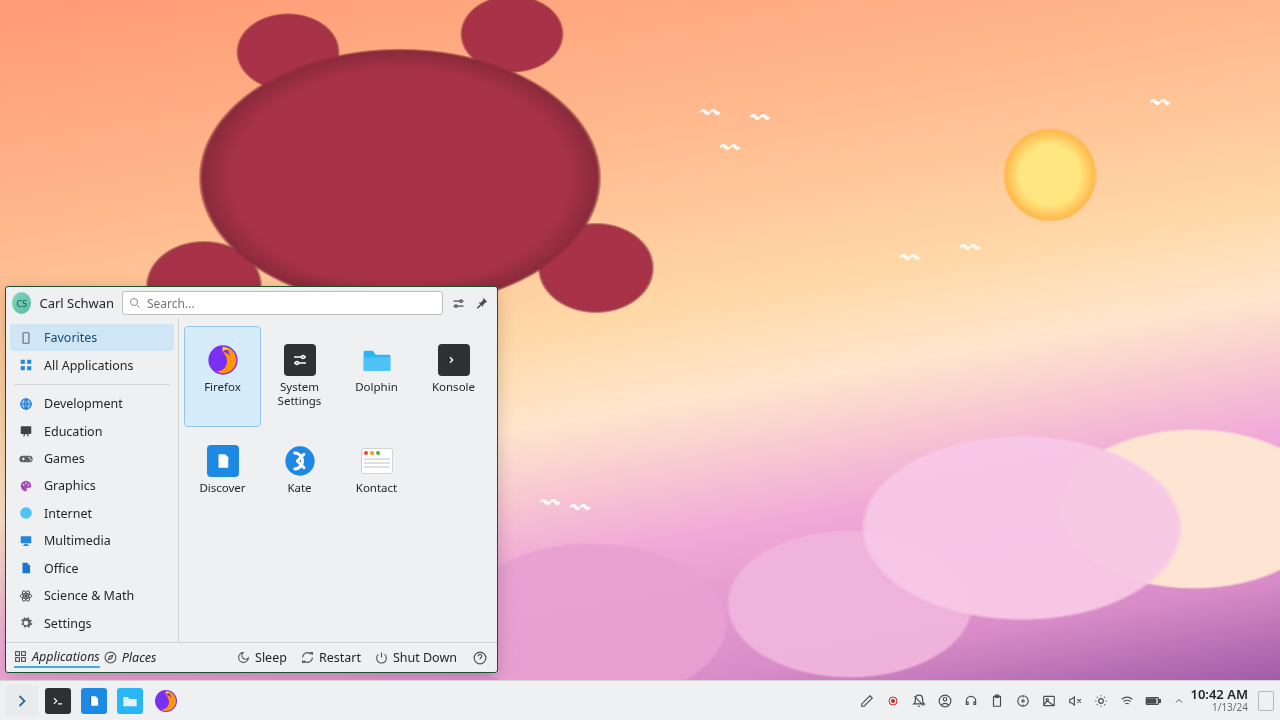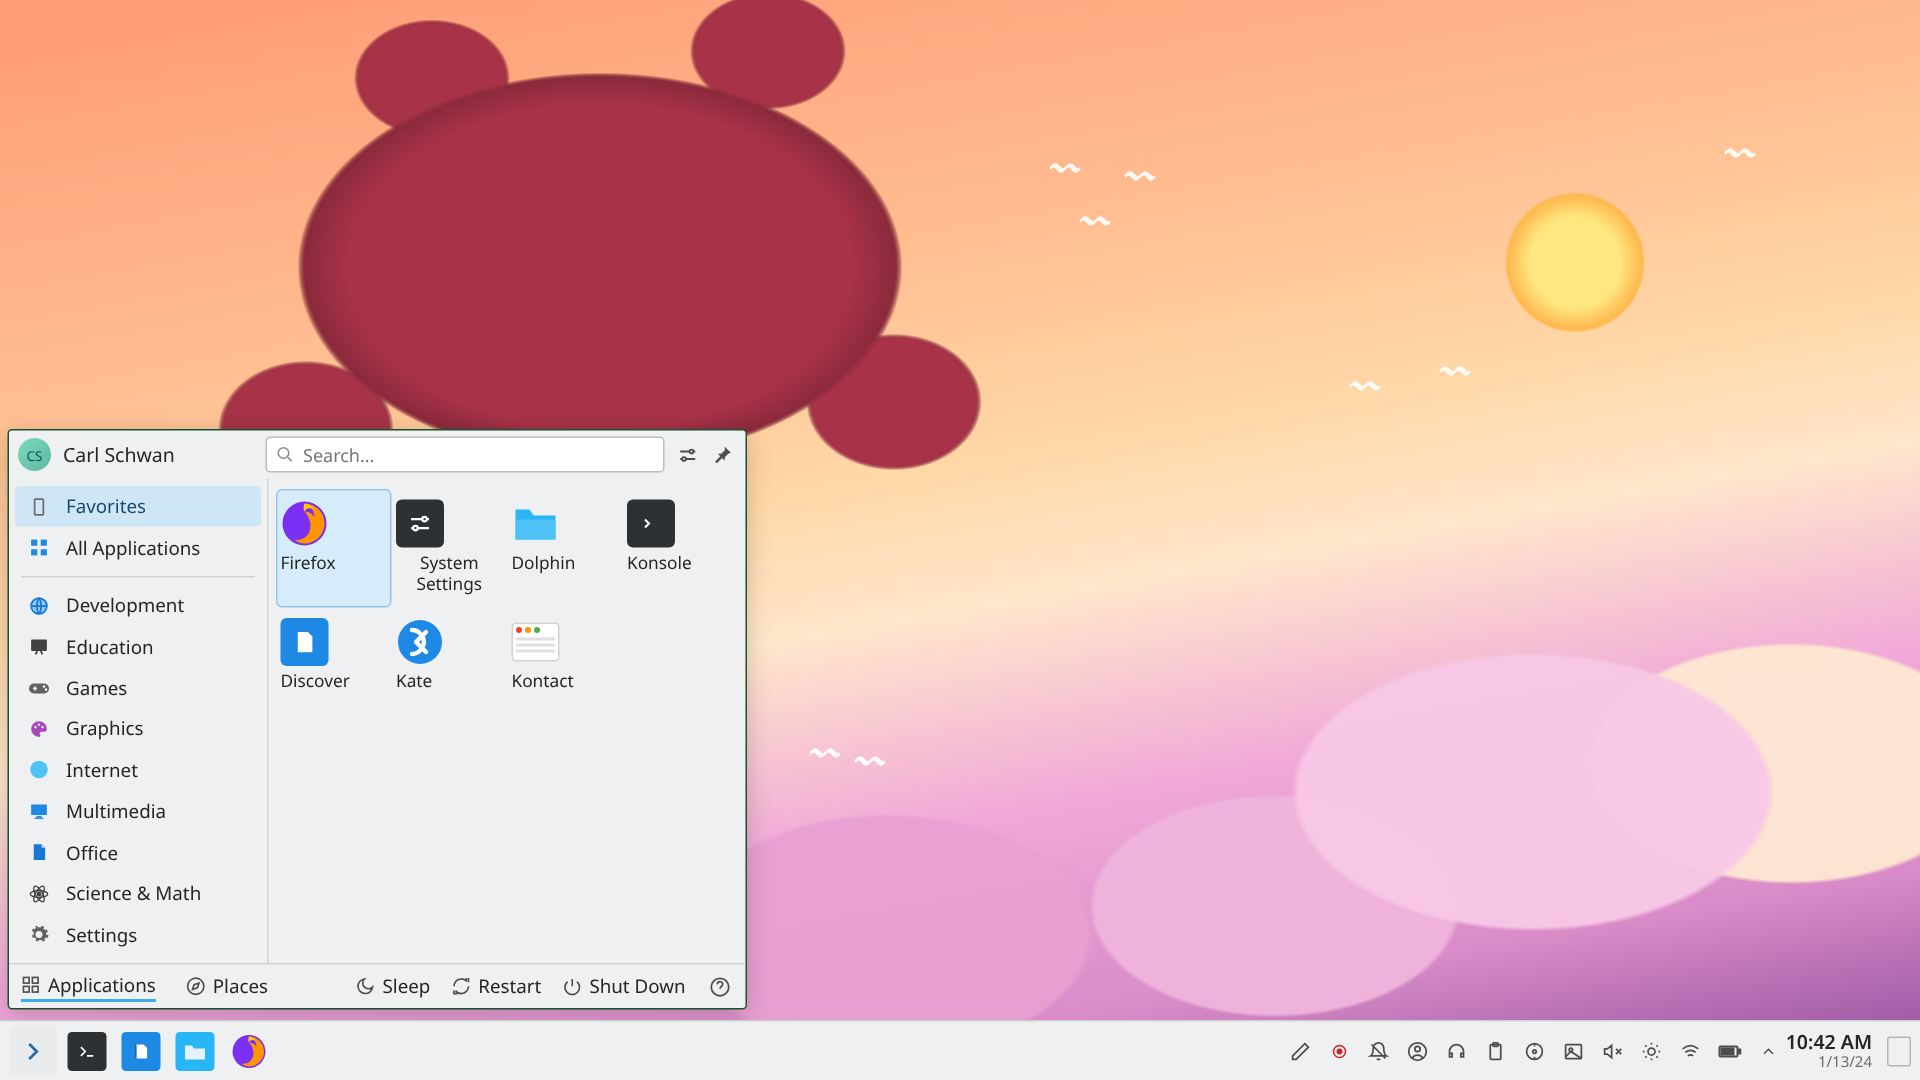--- a/index.html
+++ b/index.html
@@ -44,21 +44,21 @@
 }
 .launcher-top { display: flex; align-items: center; height: 32px; padding: 0 6px; gap: 8px; }
 .avatar {
   width: 22px; height: 22px; border-radius: 50%;
   background: linear-gradient(135deg,#7fd9c4,#5ab8a0);
   display: flex; align-items: center; justify-content: center; font-size: 9px; color: #0a5a45;
 }
 .username { font-size: 13px; color: #232627; flex: 0 0 auto; }
 .search-wrap { margin-left: auto; display: flex; align-items: center; gap: 6px; }
 .search {
-  width: 266px; height: 24px; background: #fff; border: 1px solid #bcbebf; border-radius: 3px;
+  width: 321px; height: 24px; background: #fff; border: 1px solid #bcbebf; border-radius: 3px;
   display: flex; align-items: center; padding: 0 6px; gap: 6px;
 }
 .search input { border: none; outline: none; font-size: 12px; flex: 1; background: transparent; }
 .icon-btn { width: 18px; height: 18px; display: flex; align-items: center; justify-content: center; color: #4d4d4d; cursor: pointer; }
 
 .launcher-body { flex: 1; display: flex; min-height: 0; }
 .sidebar {
   width: 173px; padding: 5px 4px; overflow-y: auto; border-right: 1px solid #d0d2d3;
   display: flex; flex-direction: column; gap: 0;
 }
@@ -66,22 +66,22 @@
   height: 28px; display: flex; align-items: center; gap: 10px; padding: 0 8px;
   font-size: 12.5px; color: #232627; border-radius: 3px; cursor: pointer; text-align: center;
 }
 .cat.active { background: #cfe6f6; color: #1a4a6e; }
 .cat .ci { width: 16px; height: 16px; display: flex; align-items: center; justify-content: center; font-size: 13px; }
 .sep { height: 1px; background: #d0d2d3; margin: 5px 4px; }
 
 .grid-area { flex: 1; padding: 8px 6px; overflow: auto; }
 .apps { display: grid; grid-template-columns: repeat(4, 75px); gap: 2px 2px; }
 .app {
-  width: 75px; min-height: 72px; display: flex; flex-direction: column; align-items: flex-start;
-  padding: 6px 2px; border-radius: 3px; cursor: pointer; text-align: center;
+  width: 75px; min-height: 72px; display: flex; flex-direction: column; align-items: center;
+  padding: 17px 2px; border-radius: 3px; cursor: pointer; text-align: center;
 }
 .app.sel { background: #d7ecfb; outline: 1px solid #8fc6ea; }
 .app .ai { width: 32px; height: 32px; margin-bottom: 4px; border-radius: 4px; display:flex;align-items:center;justify-content:center; }
 .app .al { font-size: 11.5px; color: #232627; line-height: 1.25; }
 
 .launcher-footer {
   height: 30px; border-top: 1px solid #d0d2d3; display: flex; align-items: center;
   padding: 0 8px; gap: 14px; font-size: 12.5px; color: #232627;
 }
 .ft { display: flex; align-items: center; gap: 5px; cursor: pointer; }
@@ -334,21 +334,21 @@
                 <div style="position:absolute;left:2px;top:17px;right:2px;height:2px;background:#e0e0e0"></div>
               </div>
             </div>
             <div class="al">Kontact</div>
           </div>
         </div>
     </div>
   </div>
 
   <div class="launcher-footer">
-    <div id="footer-tabs" style="display:flex;gap:20px;">
+    <div id="footer-tabs" style="display:flex;gap:4px;font-style:italic;">
         <div class="ft active">
           <span>
             <svg width="13" height="13" viewBox="0 0 24 24" fill="none" stroke="#4d4d4d" stroke-width="2">
               <rect x="3" y="3" width="7" height="7"></rect>
               <rect x="14" y="3" width="7" height="7"></rect>
               <rect x="3" y="14" width="7" height="7"></rect>
               <rect x="14" y="14" width="7" height="7"></rect>
             </svg>
           </span>
           <span>Applications</span>

